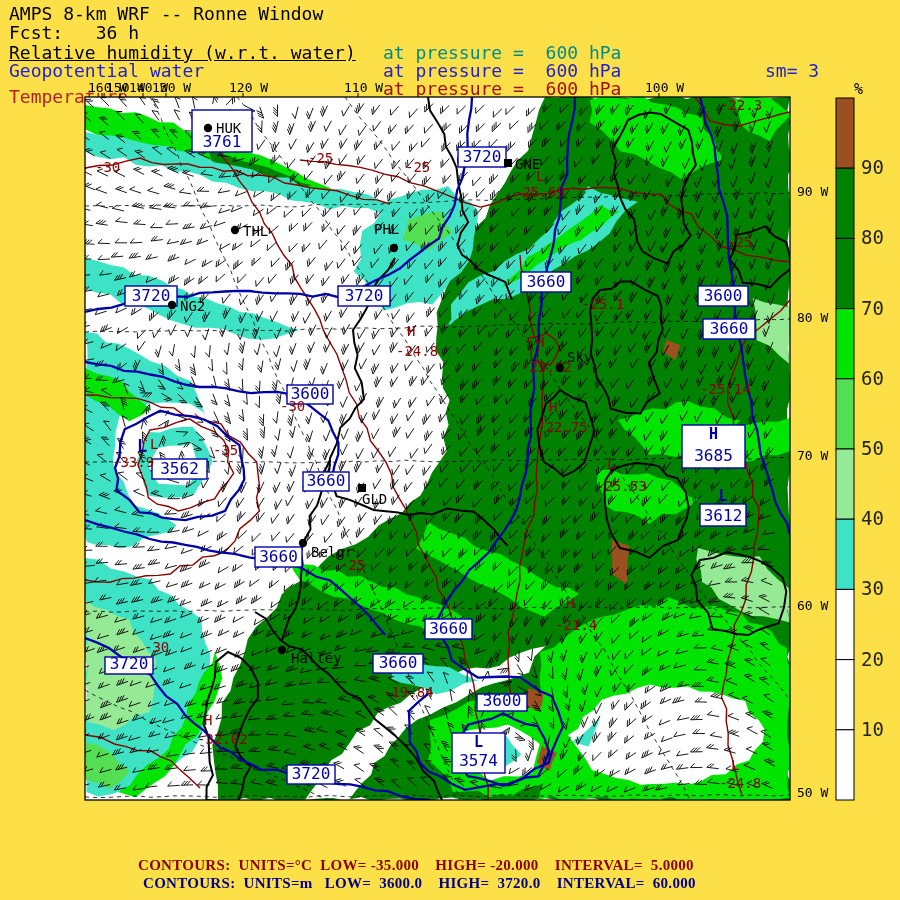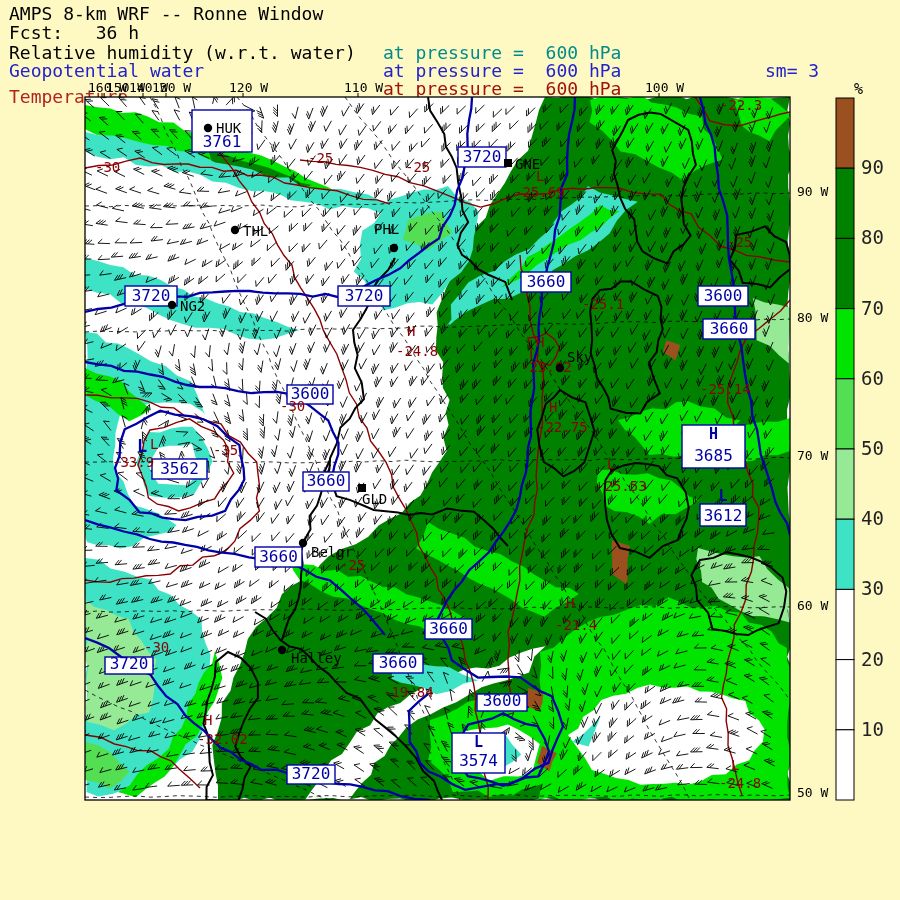--- a/index.html
+++ b/index.html
@@ -1,31 +1,31 @@
 <!DOCTYPE html>
 <html><head>
 <meta charset="utf-8">
 <style>
   html,body{margin:0;padding:0;background:#ffffff;}
-  .page{position:relative;width:900px;height:900px;background:#fef9c3;overflow:hidden;
+  .page{position:relative;width:900px;height:900px;background:#fde047;overflow:hidden;
         font-family:"DejaVu Sans Mono",monospace;}
   .hline{position:absolute;white-space:pre;font-size:18px;line-height:18px;color:#000;}
   svg{position:absolute;left:0;top:0;}
   .footline{position:absolute;white-space:pre;font-family:"Liberation Serif",serif;
             font-weight:bold;font-size:15px;letter-spacing:.3px;}
 </style>
 </head>
 <body>
 
 <div class="page">
 
   <div class="hline" style="left:9px;top:5px;">AMPS 8-km WRF -- Ronne Window</div>
   <div class="hline" style="left:9px;top:24px;">Fcst:   36 h</div>
 
-  <div class="hline" style="left: 9px; top: 44px; color: rgb(0, 0, 0);">Relative humidity (w.r.t. water)</div>
+  <div class="hline" style="left: 9px; top: 44px; color: rgb(0, 0, 0); text-decoration: underline;">Relative humidity (w.r.t. water)</div>
   <div class="hline" style="left: 383px; top: 44px; color: rgb(0, 139, 139);">at pressure =  600 hPa</div>
   <div class="hline" style="left: 9px; top: 62px; color: rgb(34, 34, 204);">Geopotential water</div>
   <div class="hline" style="left: 383px; top: 62px; color: rgb(34, 34, 204);">at pressure =  600 hPa</div>
   <div class="hline" style="left: 765px; top: 62px; color: rgb(34, 34, 204);">sm= 3</div>
   <div class="hline" style="left: 9px; top: 88px; color: rgb(178, 34, 34);">Temperature</div>
   <div class="hline" style="left: 383px; top: 80px; color: rgb(160, 16, 16);">at pressure =  600 hPa</div>
 
   <svg id="map-canvas" width="900" height="900" viewBox="0 0 900 900">
       <defs>
         <clipPath id="mapclip">
@@ -312,13 +312,15 @@
         <text x="861" y="314.6" font-size="19" fill="#222" font-family="&quot;DejaVu Sans Mono&quot;,monospace">70</text>
         <text x="861" y="384.8" font-size="19" fill="#222" font-family="&quot;DejaVu Sans Mono&quot;,monospace">60</text>
         <text x="861" y="455" font-size="19" fill="#222" font-family="&quot;DejaVu Sans Mono&quot;,monospace">50</text>
         <text x="861" y="525.2" font-size="19" fill="#222" font-family="&quot;DejaVu Sans Mono&quot;,monospace">40</text>
         <text x="861" y="595.4000000000001" font-size="19" fill="#222" font-family="&quot;DejaVu Sans Mono&quot;,monospace">30</text>
         <text x="861" y="665.6" font-size="19" fill="#222" font-family="&quot;DejaVu Sans Mono&quot;,monospace">20</text>
         <text x="861" y="735.8000000000001" font-size="19" fill="#222" font-family="&quot;DejaVu Sans Mono&quot;,monospace">10</text>
       </g>
     </svg>
 
+  <div class="footline" style="left: 138px; top: 857px; color: rgb(139, 0, 0);">CONTOURS:  UNITS=°C  LOW= -35.000    HIGH= -20.000    INTERVAL=  5.0000</div>
+  <div class="footline" style="left: 143px; top: 875px; color: rgb(0, 0, 139);">CONTOURS:  UNITS=m   LOW=  3600.0    HIGH=  3720.0    INTERVAL=  60.000</div>
 </div>
 
 </body></html>

